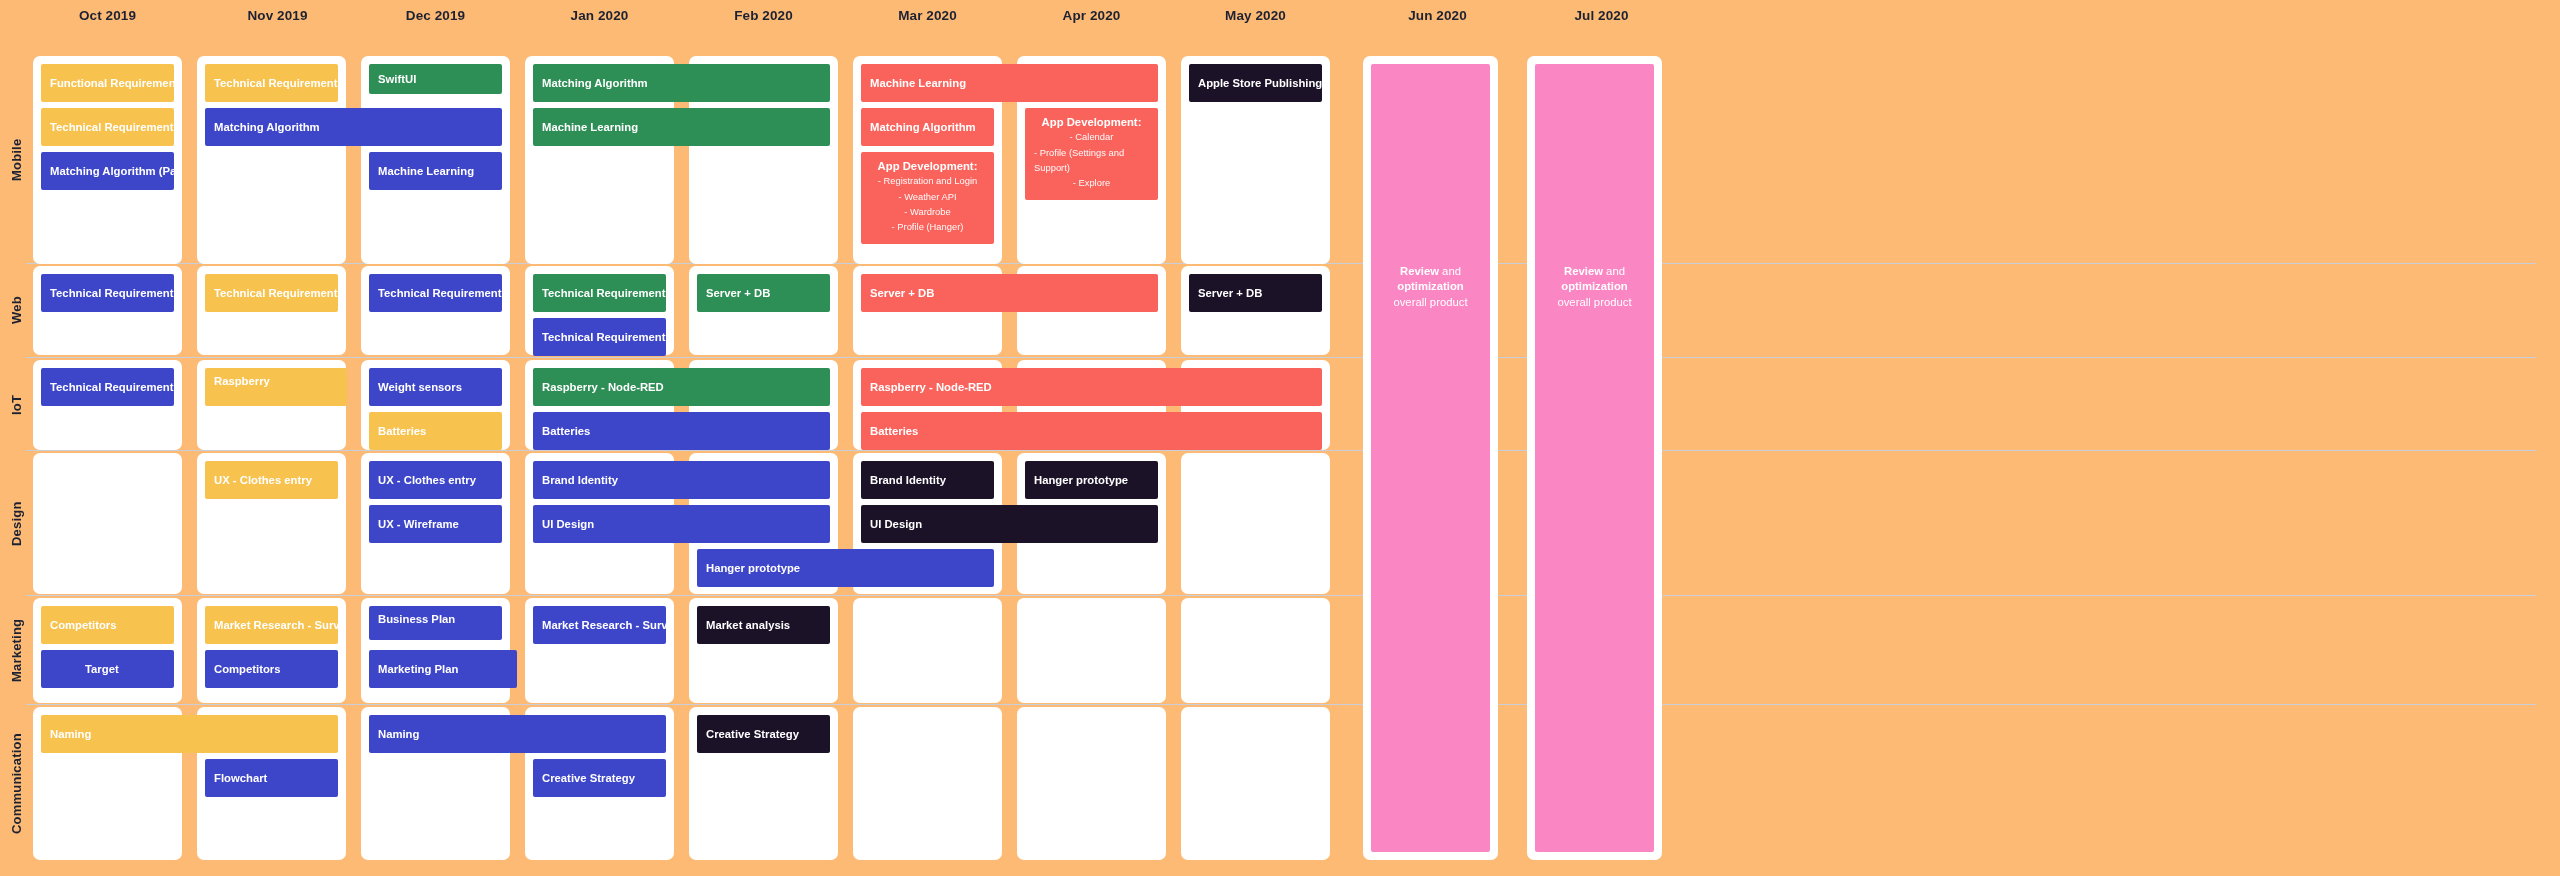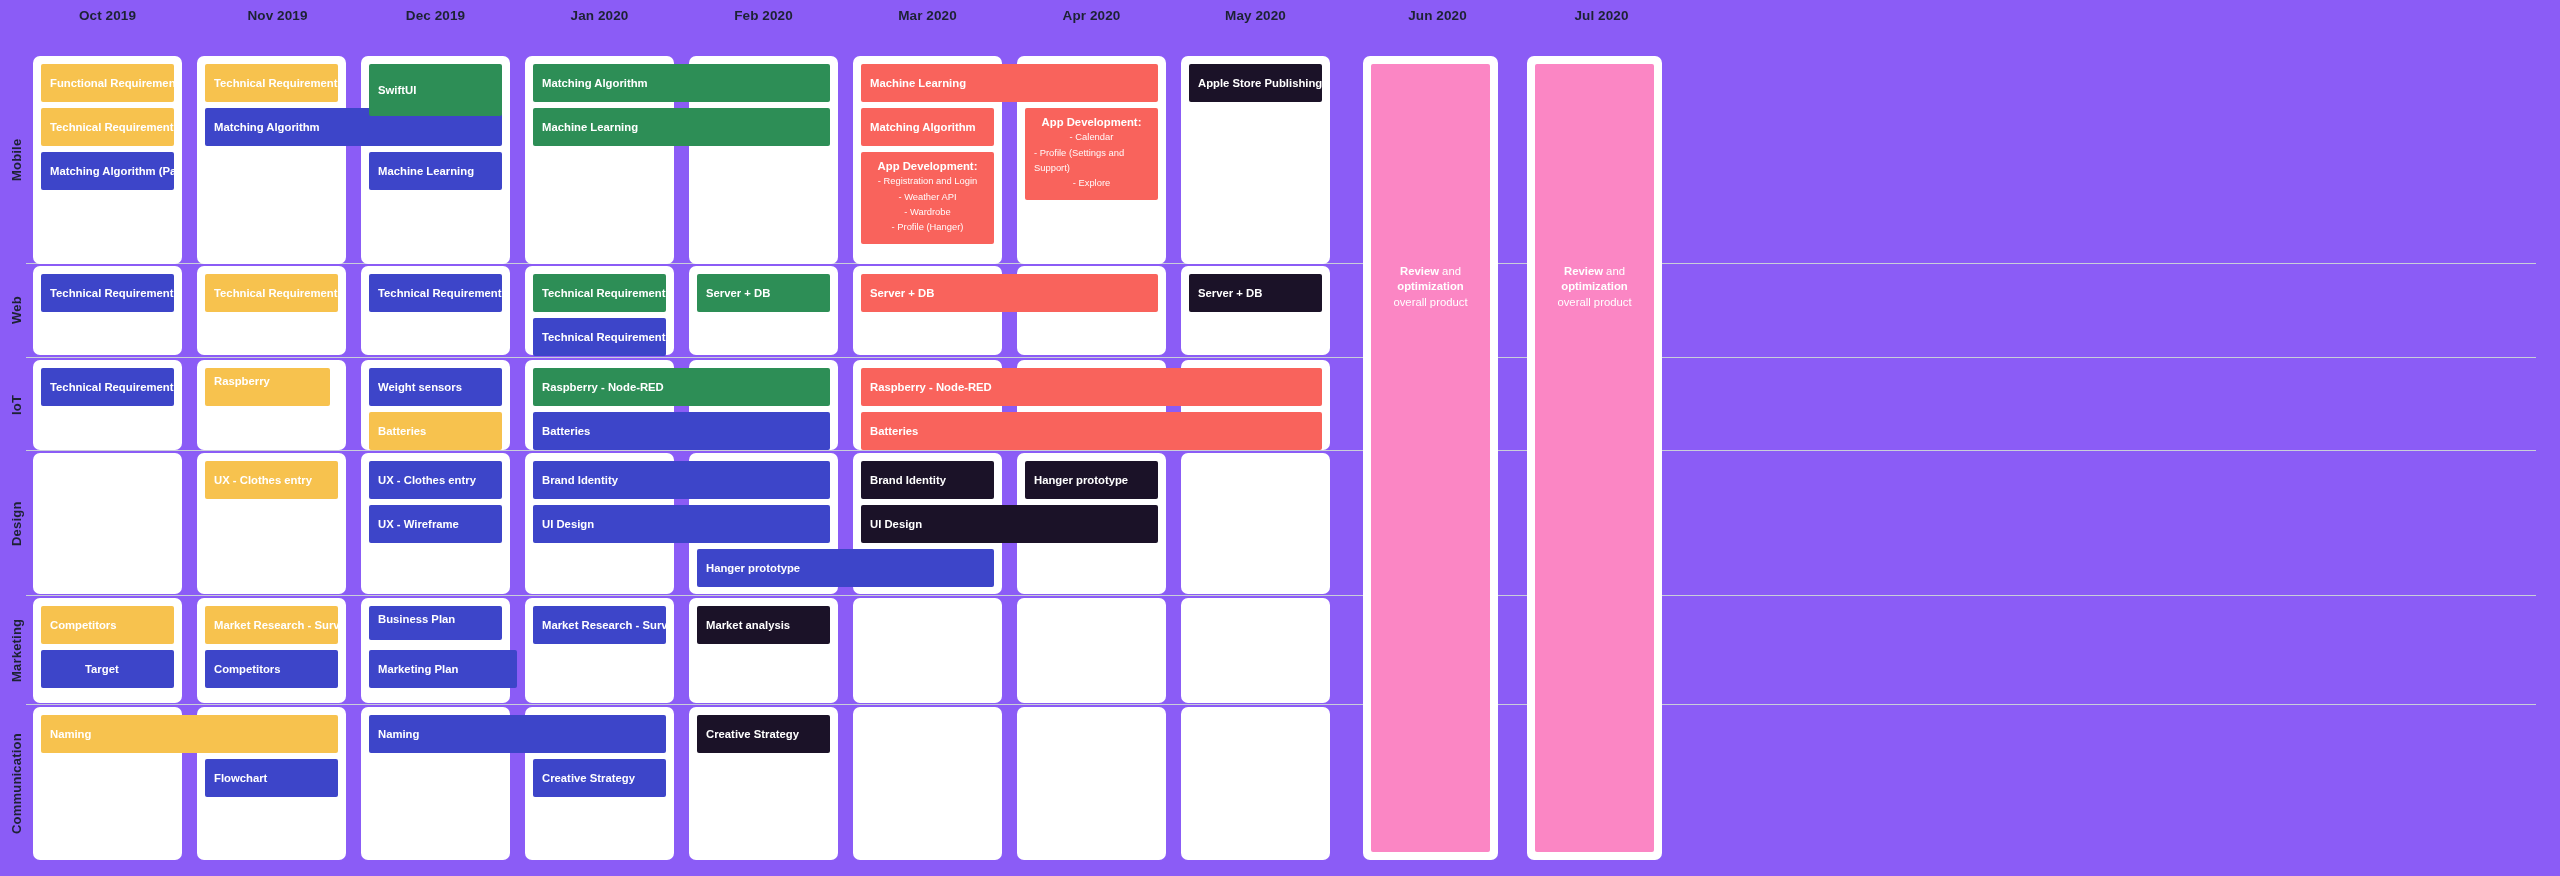--- a/index.html
+++ b/index.html
@@ -10,21 +10,21 @@
     font-family: "Liberation Sans", sans-serif;
     overflow: hidden;
   }
 
   
   
   .roadmap {
     position: relative;
     width: 2560px;
     height: 876px;
-    background: #8b5cf6;
+    background: #fdba74;
   }
 
   
   .month-header {
     position: absolute;
     top: 0; left: 0;
     width: 2560px;
     height: 30px;
   }
   .month-label {
@@ -201,21 +201,21 @@
       <div class="card" style="left: 1181px; top: 707px; height: 153px;"></div>
       <div class="card" style="left: 1363px; top: 56px; height: 804px; width: 135px;"></div>
       <div class="card" style="left: 1527px; top: 56px; height: 804px; width: 135px;"></div>
     </div>
   <div id="bars-layer">
       <div class="bar c-yellow" title="Functional Requirements" style="left: 41px; width: 133px; top: 64px; height: 38px; align-items: center; padding-top: 0px; padding-bottom: 0px;">Functional Requirements</div>
       <div class="bar c-yellow" title="Technical Requirements" style="left: 41px; width: 133px; top: 108px; height: 38px; align-items: center; padding-top: 0px; padding-bottom: 0px;">Technical Requirements</div>
       <div class="bar c-blue" title="Matching Algorithm (Parameters)" style="left: 41px; width: 133px; top: 152px; height: 38px; align-items: center; padding-top: 0px; padding-bottom: 0px;">Matching Algorithm (Parameters)</div>
       <div class="bar c-yellow" title="Technical Requirements (SwiftUI)" style="left: 205px; width: 133px; top: 64px; height: 38px; align-items: center; padding-top: 0px; padding-bottom: 0px;">Technical Requirements (SwiftUI)</div>
       <div class="bar c-blue" title="Matching Algorithm" style="left: 205px; width: 297px; top: 108px; height: 38px; align-items: center; padding-top: 0px; padding-bottom: 0px;">Matching Algorithm</div>
-      <div class="bar c-green" title="SwiftUI" style="left: 369px; width: 133px; top: 64px; height: 52px; align-items: center; padding-top: 0px; padding-bottom: 0px;">SwiftUI</div>
+      <div class="bar c-green" title="SwiftUI" style="left: 369px; width: 133px; top: 64px; height: 30px; align-items: center; padding-top: 0px; padding-bottom: 0px;">SwiftUI</div>
       <div class="bar c-blue" title="Machine Learning" style="left: 369px; width: 133px; top: 152px; height: 38px; align-items: center; padding-top: 0px; padding-bottom: 0px;">Machine Learning</div>
       <div class="bar c-green" title="Matching Algorithm" style="left: 533px; width: 297px; top: 64px; height: 38px; align-items: center; padding-top: 0px; padding-bottom: 0px;">Matching Algorithm</div>
       <div class="bar c-green" title="Machine Learning" style="left: 533px; width: 297px; top: 108px; height: 38px; align-items: center; padding-top: 0px; padding-bottom: 0px;">Machine Learning</div>
       <div class="bar c-red" title="Machine Learning" style="left: 861px; width: 297px; top: 64px; height: 38px; align-items: center; padding-top: 0px; padding-bottom: 0px;">Machine Learning</div>
       <div class="bar c-red" title="Matching Algorithm" style="left: 861px; width: 133px; top: 108px; height: 38px; align-items: center; padding-top: 0px; padding-bottom: 0px;">Matching Algorithm</div>
       <div class="bar c-red multiline" title="App Development:" style="left: 861px; width: 133px; top: 152px; height: auto; min-height: 38px; padding-bottom: 10px;">
         <span class="bar-title">App Development:</span>
         <span class="bar-sub">- Registration and Login</span>
         <span class="bar-sub">- Weather API</span>
         <span class="bar-sub">- Wardrobe</span>
@@ -230,21 +230,21 @@
       <div class="bar c-dark" title="Apple Store Publishing" style="left: 1189px; width: 133px; top: 64px; height: 38px; align-items: center; padding-top: 0px; padding-bottom: 0px;">Apple Store Publishing</div>
       <div class="bar c-blue" title="Technical Requirements" style="left: 41px; width: 133px; top: 274px; height: 38px; align-items: center; padding-top: 0px; padding-bottom: 0px;">Technical Requirements</div>
       <div class="bar c-yellow" title="Technical Requirements (MongoDB)" style="left: 205px; width: 133px; top: 274px; height: 38px; align-items: center; padding-top: 0px; padding-bottom: 0px;">Technical Requirements (MongoDB)</div>
       <div class="bar c-blue" title="Technical Requirements (MongoDB)" style="left: 369px; width: 133px; top: 274px; height: 38px; align-items: center; padding-top: 0px; padding-bottom: 0px;">Technical Requirements (MongoDB)</div>
       <div class="bar c-green" title="Technical Requirements (MongoDB)" style="left: 533px; width: 133px; top: 274px; height: 38px; align-items: center; padding-top: 0px; padding-bottom: 0px;">Technical Requirements (MongoDB)</div>
       <div class="bar c-blue" title="Technical Requirements (Server)" style="left: 533px; width: 133px; top: 318px; height: 38px; align-items: center; padding-top: 0px; padding-bottom: 0px;">Technical Requirements (Server)</div>
       <div class="bar c-green" title="Server + DB" style="left: 697px; width: 133px; top: 274px; height: 38px; align-items: center; padding-top: 0px; padding-bottom: 0px;">Server + DB</div>
       <div class="bar c-red" title="Server + DB" style="left: 861px; width: 297px; top: 274px; height: 38px; align-items: center; padding-top: 0px; padding-bottom: 0px;">Server + DB</div>
       <div class="bar c-dark" title="Server + DB" style="left: 1189px; width: 133px; top: 274px; height: 38px; align-items: center; padding-top: 0px; padding-bottom: 0px;">Server + DB</div>
       <div class="bar c-blue" title="Technical Requirements" style="left: 41px; width: 133px; top: 368px; height: 38px; align-items: center; padding-top: 0px; padding-bottom: 0px;">Technical Requirements</div>
-      <div class="bar c-yellow" title="Raspberry" style="left: 205px; width: 125px; top: 368px; height: 38px; align-items: center; padding-top: 0px; padding-bottom: 12px; text-align: right;">Raspberry</div>
+      <div class="bar c-yellow" title="Raspberry" style="left: 205px; width: 142px; top: 368px; height: 38px; align-items: center; padding-top: 0px; padding-bottom: 12px; text-align: right;">Raspberry</div>
       <div class="bar c-blue" title="Weight sensors" style="left: 369px; width: 133px; top: 368px; height: 38px; align-items: center; padding-top: 0px; padding-bottom: 0px;">Weight sensors</div>
       <div class="bar c-yellow" title="Batteries" style="left: 369px; width: 133px; top: 412px; height: 38px; align-items: center; padding-top: 0px; padding-bottom: 0px;">Batteries</div>
       <div class="bar c-green" title="Raspberry - Node-RED" style="left: 533px; width: 297px; top: 368px; height: 38px; align-items: center; padding-top: 0px; padding-bottom: 0px;">Raspberry - Node-RED</div>
       <div class="bar c-blue" title="Batteries" style="left: 533px; width: 297px; top: 412px; height: 38px; align-items: center; padding-top: 0px; padding-bottom: 0px;">Batteries</div>
       <div class="bar c-red" title="Raspberry - Node-RED" style="left: 861px; width: 461px; top: 368px; height: 38px; align-items: center; padding-top: 0px; padding-bottom: 0px;">Raspberry - Node-RED</div>
       <div class="bar c-red" title="Batteries" style="left: 861px; width: 461px; top: 412px; height: 38px; align-items: center; padding-top: 0px; padding-bottom: 0px;">Batteries</div>
       <div class="bar c-yellow" title="UX - Clothes entry" style="left: 205px; width: 133px; top: 461px; height: 38px; align-items: center; padding-top: 0px; padding-bottom: 0px;">UX - Clothes entry</div>
       <div class="bar c-blue" title="UX - Clothes entry" style="left: 369px; width: 133px; top: 461px; height: 38px; align-items: center; padding-top: 0px; padding-bottom: 0px;">UX - Clothes entry</div>
       <div class="bar c-blue" title="UX - Wireframe" style="left: 369px; width: 133px; top: 505px; height: 38px; align-items: center; padding-top: 0px; padding-bottom: 0px;">UX - Wireframe</div>
       <div class="bar c-blue" title="Brand Identity" style="left: 533px; width: 297px; top: 461px; height: 38px; align-items: center; padding-top: 0px; padding-bottom: 0px;">Brand Identity</div>

